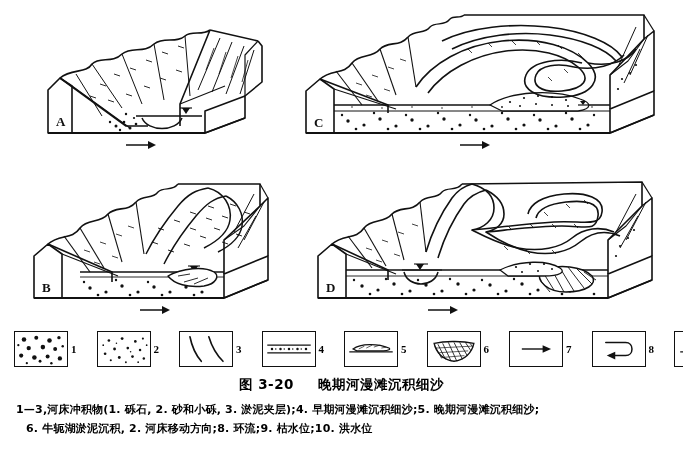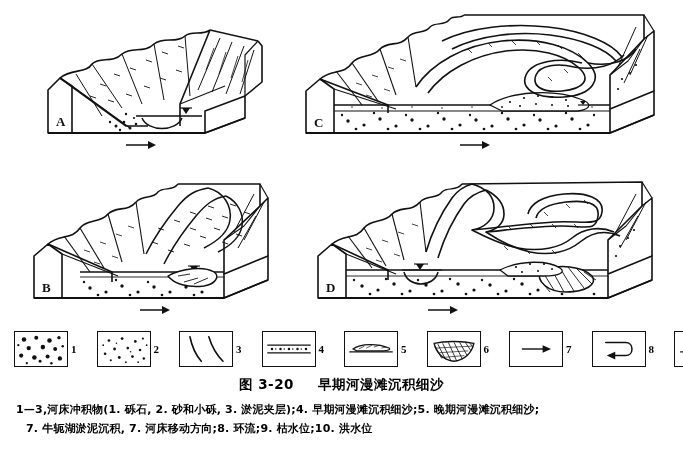--- a/index.html
+++ b/index.html
@@ -778,21 +778,21 @@
           <path d="M22,14 L32,14 L27,21 Z" fill="#111" stroke="none"></path>
           <path d="M21,14 L33,14" stroke="#111" stroke-width="1.3"></path>
         </svg>
       </div>
 
     </div>
 
   </div>
 
   <div class="caption">
-    <span class="cap-num">图 3-20</span><span>早期河漫滩沉积细沙</span>
+    <span class="cap-num">图 3-20</span><span>晚期河漫滩沉积细沙</span>
   </div>
 
   <div class="desc">
     <div class="desc-line">1—3,河床冲积物(1. 砾石, 2.  砂和小砾, 3.  淤泥夹层);4. 早期河漫滩沉积细沙;5. 晚期河漫滩沉积细沙;</div>
-    <div class="desc-line indent">7. 牛轭湖淤泥沉积, 7. 河床移动方向;8. 环流;9. 枯水位;10. 洪水位</div>
+    <div class="desc-line indent">6. 牛轭湖淤泥沉积, 2. 河床移动方向;8. 环流;9. 枯水位;10. 洪水位</div>
   </div>
 
 </div>
 
 </body></html>

